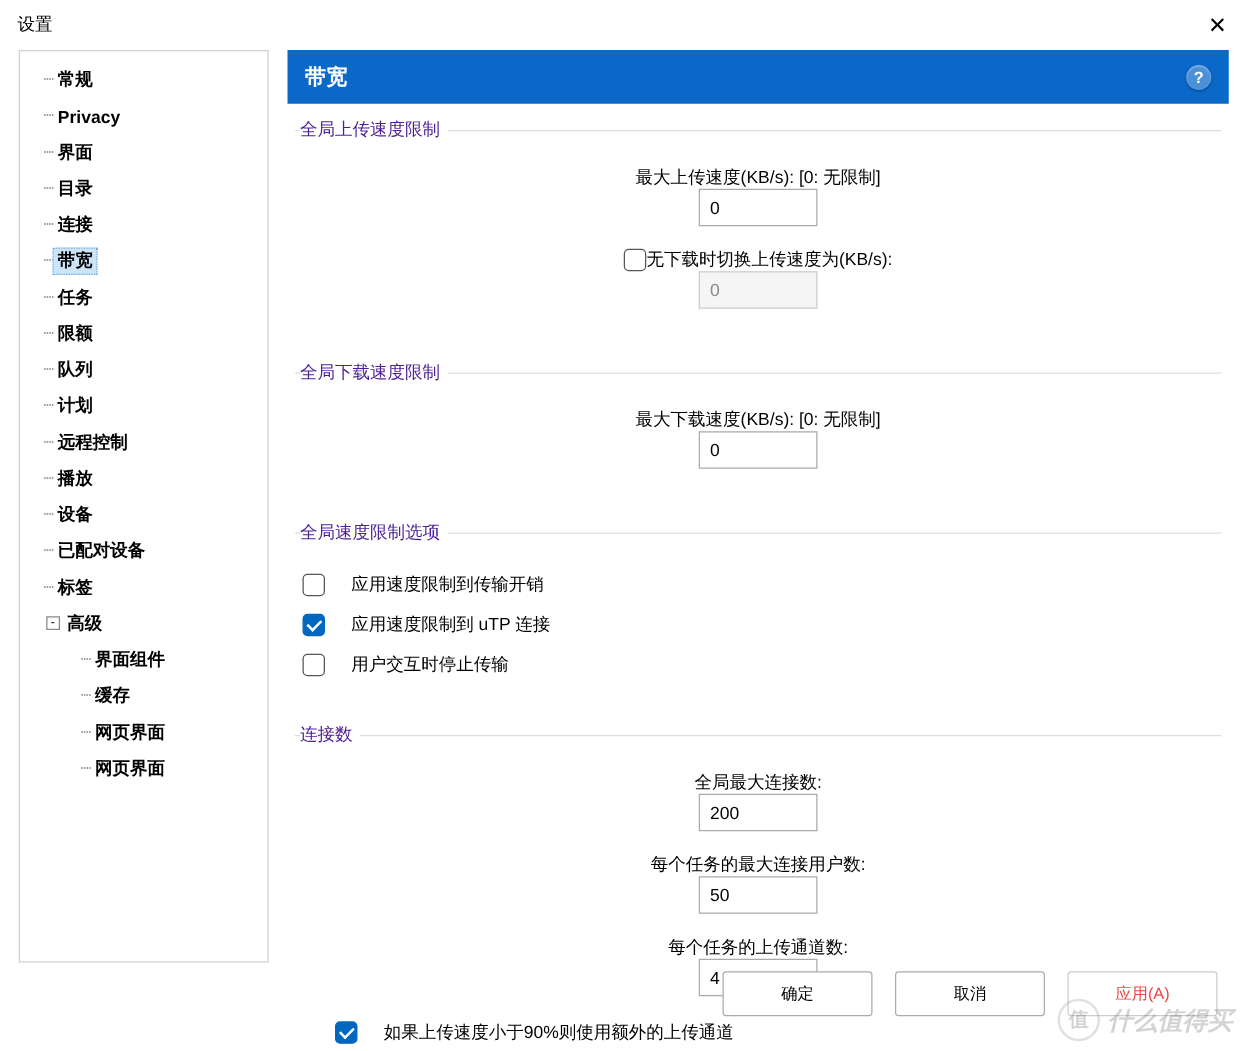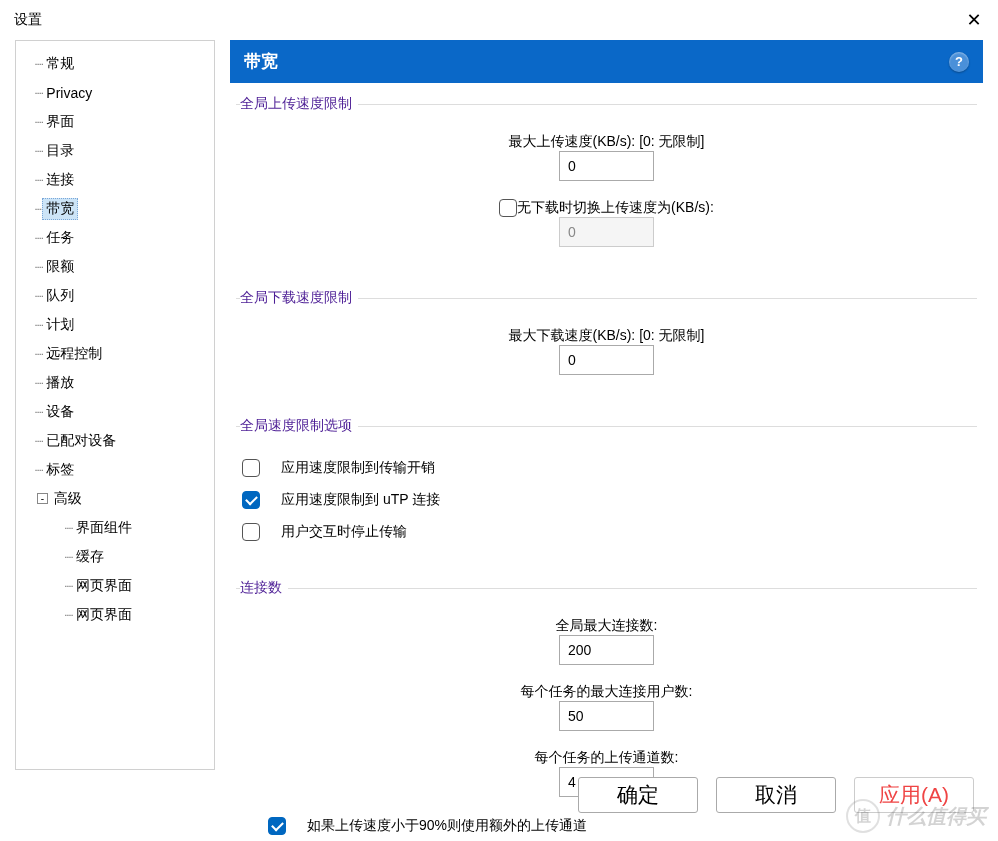--- a/index.html
+++ b/index.html
@@ -57,21 +57,21 @@
     align-items: center;
     justify-content: center;
     width: 11px;
     height: 11px;
     border: 1px solid #888;
     font-size: 10px;
     line-height: 1;
     margin: 0 2px;
     flex-shrink: 0;
   }
-  .tree-label { padding: 2px 4px; }
+  .tree-label { padding: 2px 4px; font-weight: bold; }
   .tree-label.selected {
     background: #cce4f7;
     border: 1px dotted #7aa7d8;
     padding: 1px 3px;
   }
   .main {
     flex: 1;
     display: flex;
     flex-direction: column;
   }
@@ -168,21 +168,21 @@
     right: 24px;
     bottom: 28px;
     display: flex;
     gap: 18px;
   }
   .btn {
     width: 120px;
     height: 36px;
     border: 1px solid #aaa;
     background: #fff;
-    font-size: 21px;
+    font-size: 13px;
     font-family: inherit;
     border-radius: 3px;
     cursor: pointer;
   }
   .btn:disabled { color: #ef4444; border-color: #ccc; }
   .watermark {
     position: absolute;
     right: 12px;
     bottom: 8px;
     opacity: 0.25;

